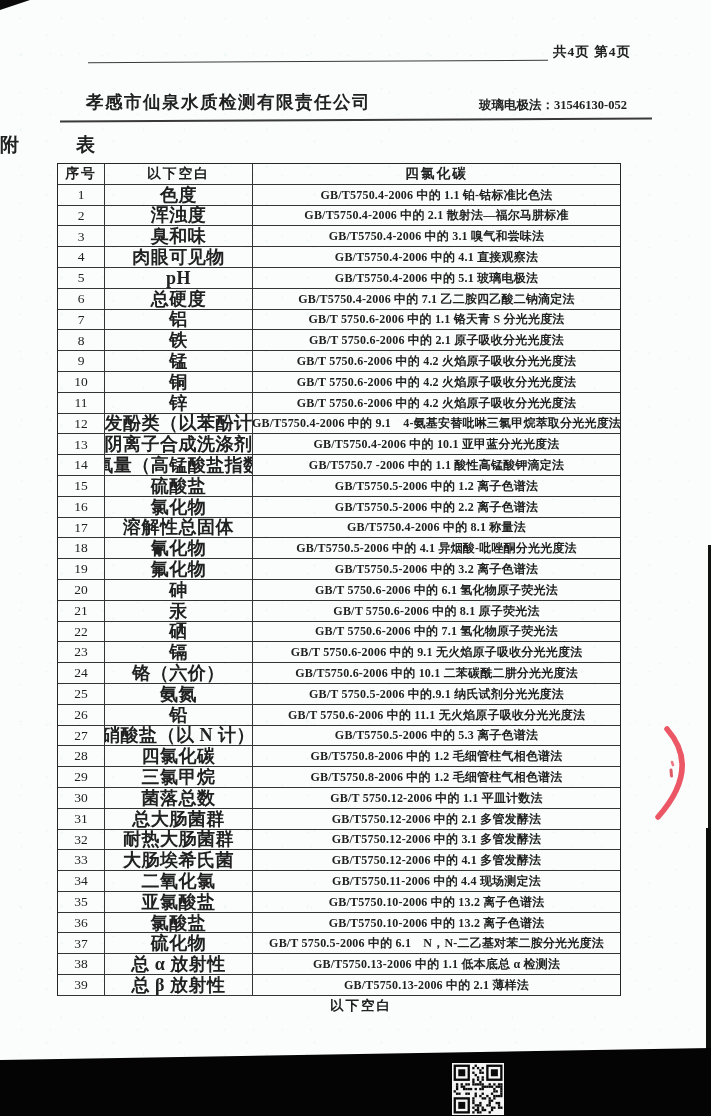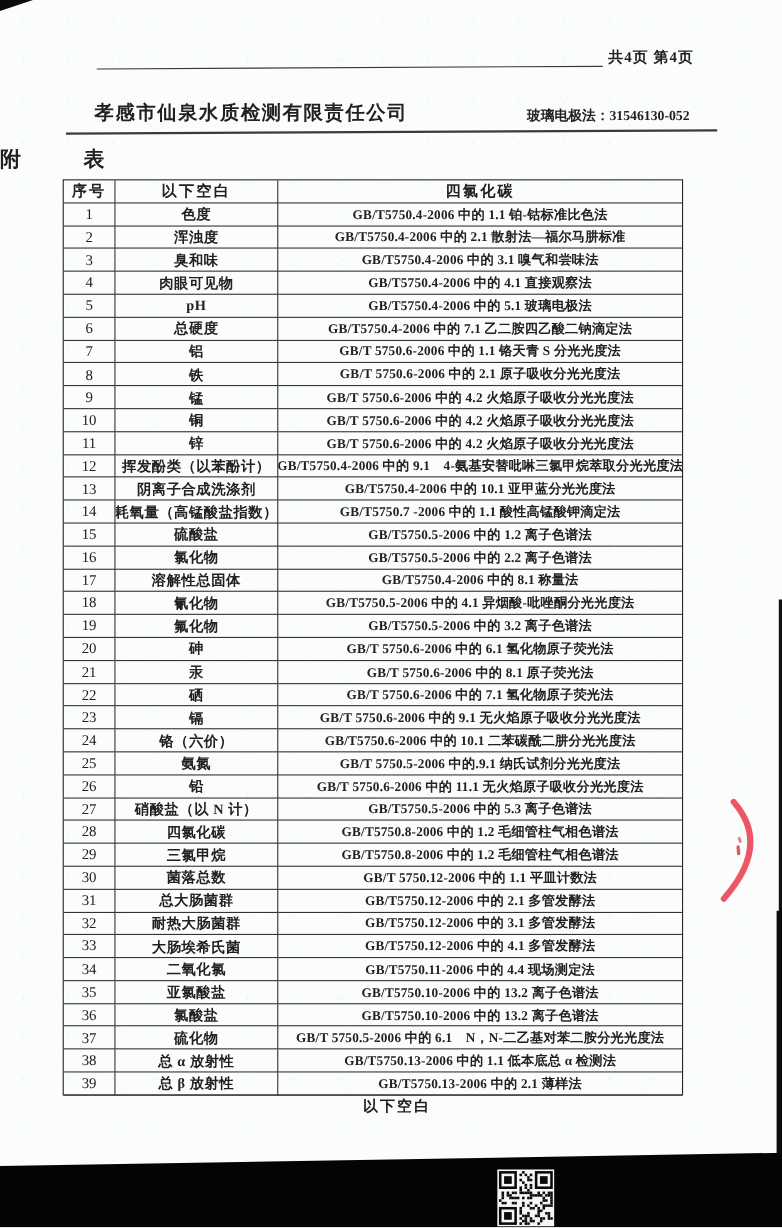--- a/index.html
+++ b/index.html
@@ -31,21 +31,21 @@
     border:1.5px solid #262626;box-sizing:border-box;background:transparent;
   }
   .trow{display:contents;}
   .cell{
     border-right:1px solid #343434;border-bottom:1px solid #343434;
     display:flex;align-items:center;justify-content:center;
     overflow:hidden;white-space:nowrap;line-height:1;
   }
   .cell.method{border-right:none;font-size:12px;font-weight:600;letter-spacing:.2px;}
   .cell.num{font-size:13.5px;font-weight:500;}
-  .cell.item{font-size:13px;font-weight:600;letter-spacing:.5px;}
+  .cell.item{font-size:18px;font-weight:600;letter-spacing:.5px;}
   .cell.head{font-size:13.8px;font-weight:700;letter-spacing:2px;}
   .footer-note{left:0;top:997px;width:722px;text-align:center;font-size:13.5px;font-weight:700;letter-spacing:2px;}
   
   .corner-wedge{left:0;top:0;width:30px;height:10px;background:#0b0b0b;
     clip-path:polygon(0 0,100% 0,0 100%);}
   .right-strip{right:0;top:545px;width:3px;bottom:55px;background:#101210;}
   .right-strip2{right:0;top:828px;width:5px;bottom:55px;background:#0c0e0c;}
   .bottom-band{left:0;top:1046px;width:711px;height:70px;background:#040404;
     clip-path:polygon(0 14px,100% 2px,100% 100%,0 100%);}
   .qr{left:452px;top:17px;width:52px;height:52px;}

